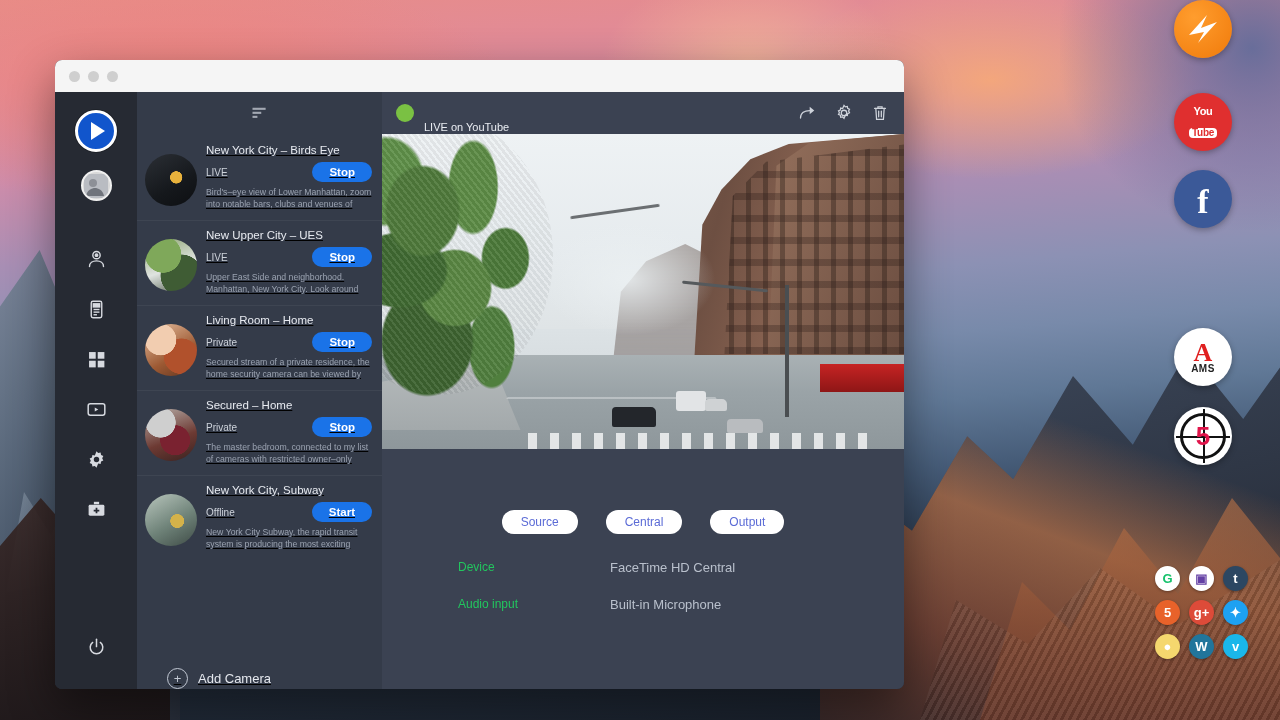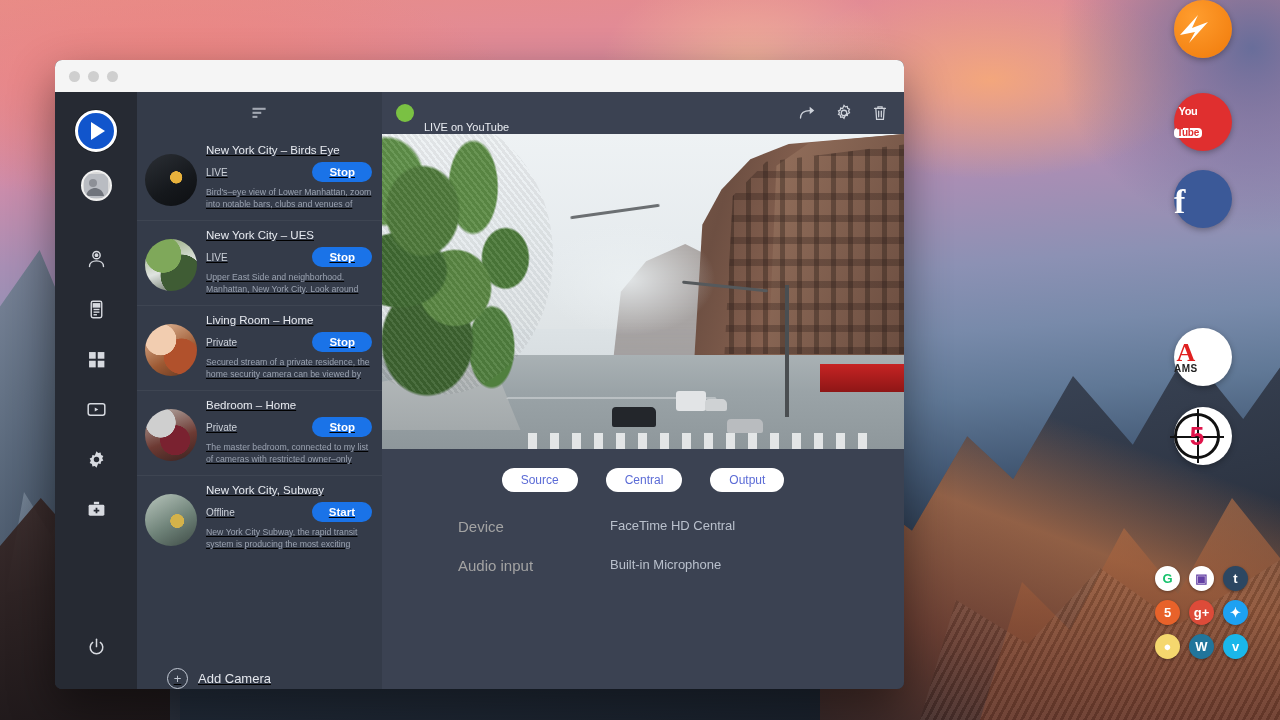--- a/index.html
+++ b/index.html
@@ -74,21 +74,21 @@
   .rock-texture {
     position:absolute; right:0; bottom:0; width:360px; height:200px;
     background: repeating-linear-gradient(118deg, rgba(0,0,0,.12) 0 3px, rgba(255,255,255,.05) 3px 7px);
     clip-path: polygon(0% 100%, 10% 40%, 30% 62%, 50% 24%, 72% 52%, 100% 20%, 100% 100%);
     pointer-events:none;
   }
 
   
   .dock-icon {
     position:absolute; border-radius:50%;
-    display:flex; align-items:center; justify-content:flex-start;
+    display:flex; align-items:center; justify-content:center;
     box-shadow: 0 2px 6px rgba(0,0,0,.3);
     cursor:pointer;
   }
   .d-yt   { left:1174px; top:93px;  width:58px; height:58px; background:#e02f2f; }
   .d-fb   { left:1174px; top:170px; width:58px; height:58px; background:#3b5998; }
   .d-bolt { left:1174px; top:328px - 100px; width:58px; height:58px; background:
       radial-gradient(circle at 35% 30%, #ff9d2e, #f07a0a); }
   .d-ams  { left:1174px; top:328px; width:58px; height:58px; background:#fff; }
   .d-five { left:1174px; top:407px; width:58px; height:58px; background:#fff; }
 
@@ -318,25 +318,26 @@
   }
 
   
   .tabs {
     display:flex; justify-content:center; gap:28px; padding:19px 0 0 0;
   }
   .tab {
     background:#fff; color:#5b6bd6; border:none; border-radius:13px;
     padding:5px 19px; font-size:12px; cursor:pointer;
     font-family:"Liberation Sans",sans-serif;
+    margin-top:42px;
   }
 
   .info-table { padding:26px 0 0 76px; }
   .info-row { display:flex; margin-bottom:22px; }
-  .info-key { width:152px; color:#a3a3a3; font-size:15px; }
+  .info-key { width:152px; color:#22c55e; font-size:12px; }
   .info-val { color:#b9c0cc; font-size:13px; }
 </style>
 </head>
 <body>
 
 <div id="desktop">
 
   <div class="sky-glow glow1"></div>
   <div class="sky-glow glow5"></div>
   <div class="sky-glow glow2"></div>
@@ -506,21 +507,21 @@
               <div class="cam-desc">Bird's–eye view of Lower Manhattan, zoom into notable bars, clubs and venues of New York ...</div>
             </div>
           </div>
 
           <div class="cam-item">
             <div class="cam-thumb" style="background:
                    radial-gradient(circle at 35% 30%, #7fa85a 0 36%, rgba(0,0,0,0) 37%),
                    radial-gradient(circle at 70% 70%, #3f5c34 0 40%, rgba(0,0,0,0) 41%),
                    linear-gradient(160deg,#8aa36b,#dfe3e0 55%,#4c5a47);"></div>
             <div class="cam-meta">
-              <div class="cam-name">New York City – UES</div>
+              <div class="cam-name">New Upper City – UES</div>
               <div class="cam-row2">
                 <span class="cam-status">LIVE</span>
                 <button class="btn-pill">Stop</button>
               </div>
               <div class="cam-desc">Upper East Side and neighborhood. Manhattan, New York City. Look around Central Park, the ...</div>
             </div>
           </div>
 
           <div class="cam-item">
             <div class="cam-thumb" style="background:
@@ -536,21 +537,21 @@
               <div class="cam-desc">Secured stream of a private residence, the home security camera can be viewed by it's creator ...</div>
             </div>
           </div>
 
           <div class="cam-item">
             <div class="cam-thumb" style="background:
                    radial-gradient(circle at 30% 26%, #cfcfcf 0 28%, rgba(0,0,0,0) 29%),
                    radial-gradient(circle at 58% 60%, #7a2230 0 34%, rgba(0,0,0,0) 35%),
                    linear-gradient(160deg,#b9b2ad,#6d3a33 58%,#3a2220);"></div>
             <div class="cam-meta">
-              <div class="cam-name">Bedroom – Home</div>
+              <div class="cam-name">Secured – Home</div>
               <div class="cam-row2">
                 <span class="cam-status">Private</span>
                 <button class="btn-pill">Stop</button>
               </div>
               <div class="cam-desc">The master bedroom, connected to my list of cameras with restricted owner–only access. ...</div>
             </div>
           </div>
 
           <div class="cam-item" style="border-bottom:none">
             <div class="cam-thumb" style="background:

